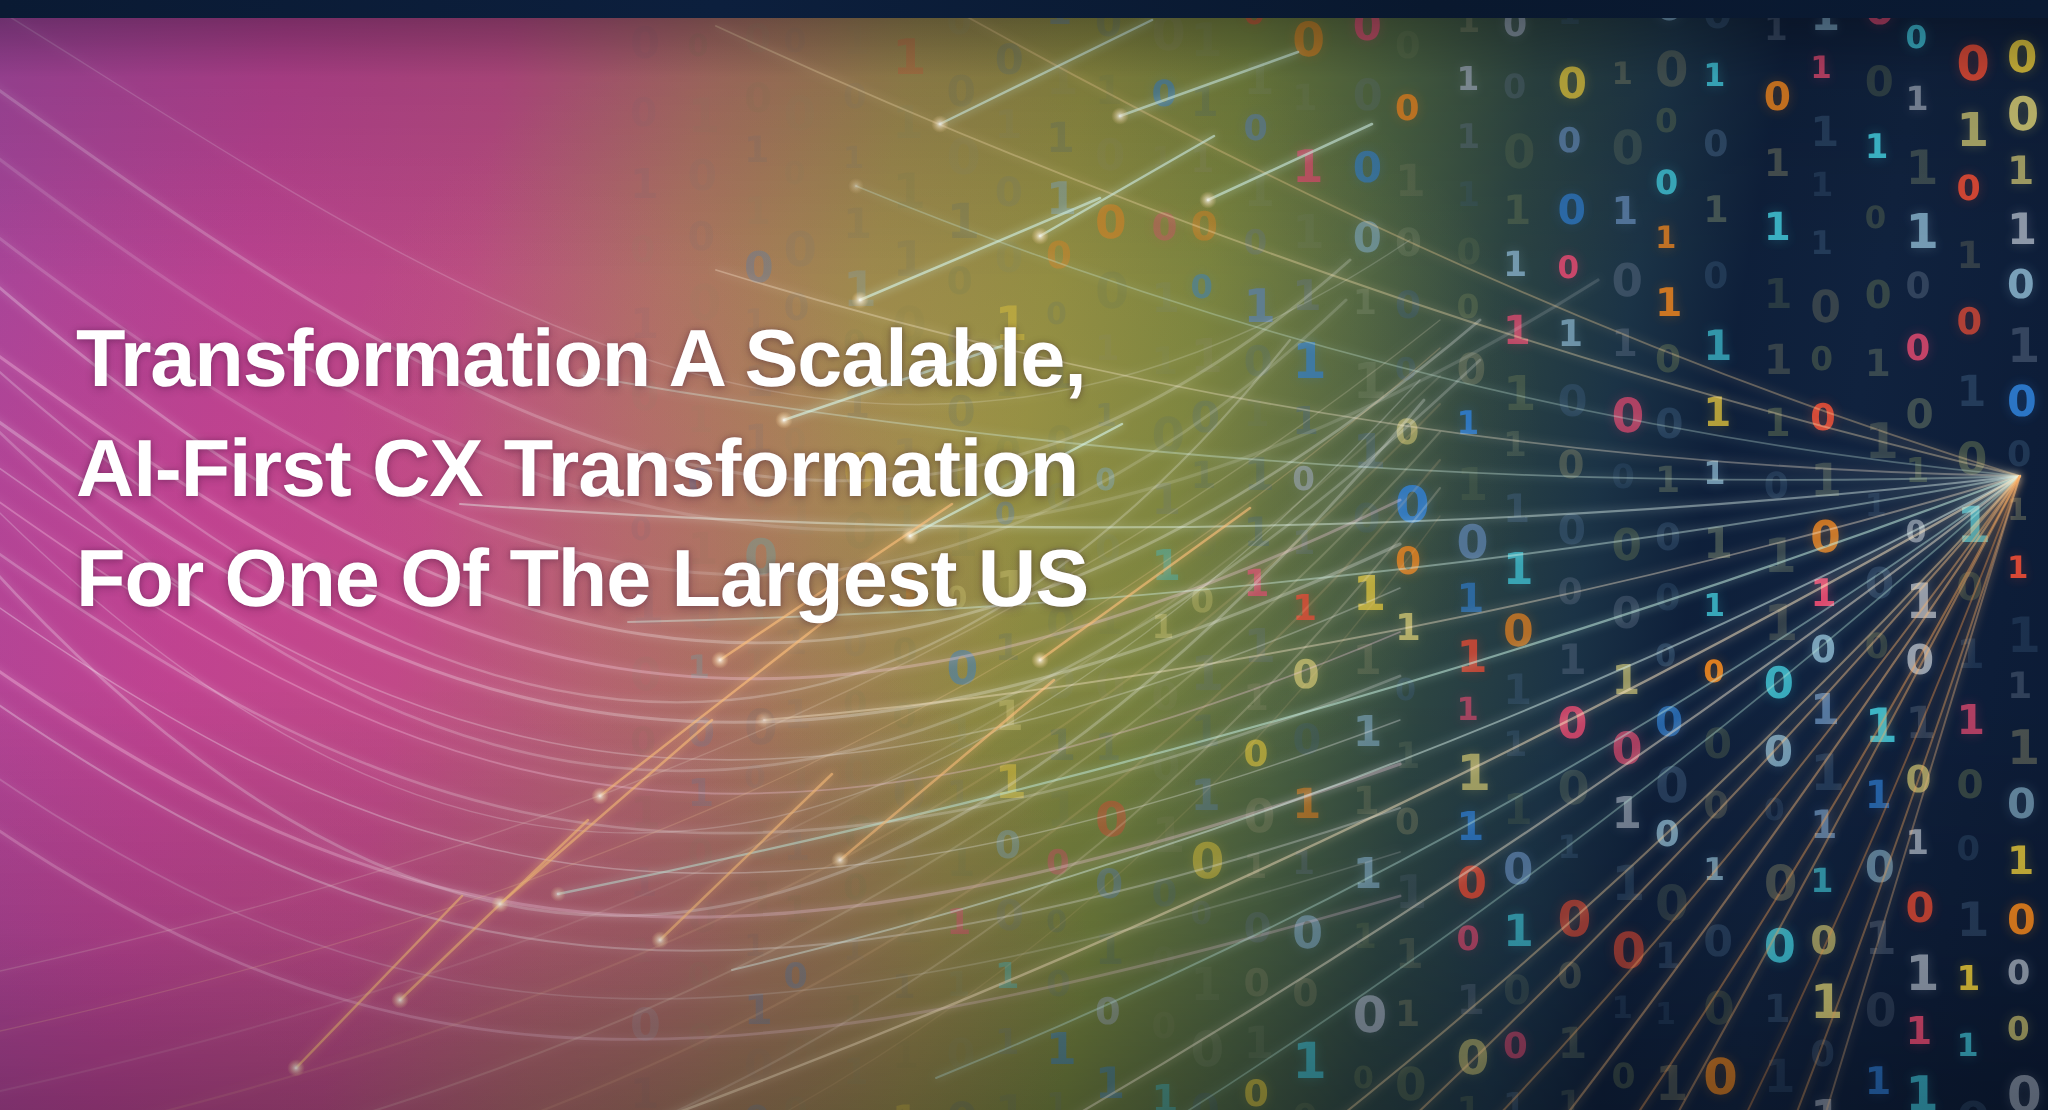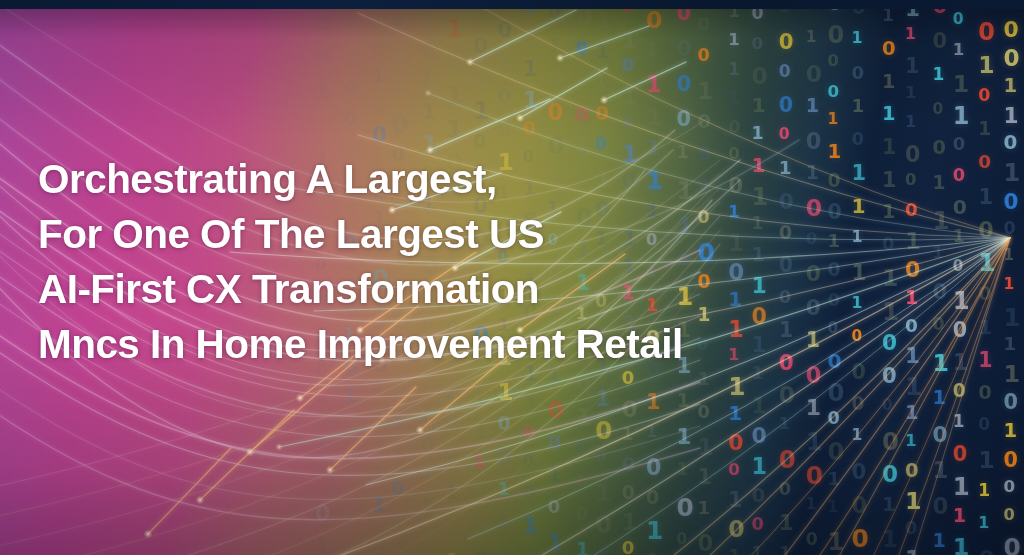--- a/index.html
+++ b/index.html
@@ -767,20 +767,19 @@
         <circle cx="200" cy="500" r="4.4" fill="url(#tipg)" opacity="0.85"></circle>
         <circle cx="148" cy="534" r="4.4" fill="url(#tipg)" opacity="0.85"></circle>
       </g>
   </svg>
 
   <div class="bg-vshade" style="z-index:14"></div>
 
   <div class="top-strip"></div>
 
   <div class="headline">
-    <span class="hl">Orchestrating A Largest,</span>
+    <span class="hl">Transformation A Scalable,</span>
+    <span class="hl">AI-First CX Transformation</span>
     <span class="hl">For One Of The Largest US</span>
-    <span class="hl">AI-First CX Transformation</span>
-    <span class="hl">Mncs In Home Improvement Retail</span>
   </div>
 
 
 </div>
 
 </body></html>

